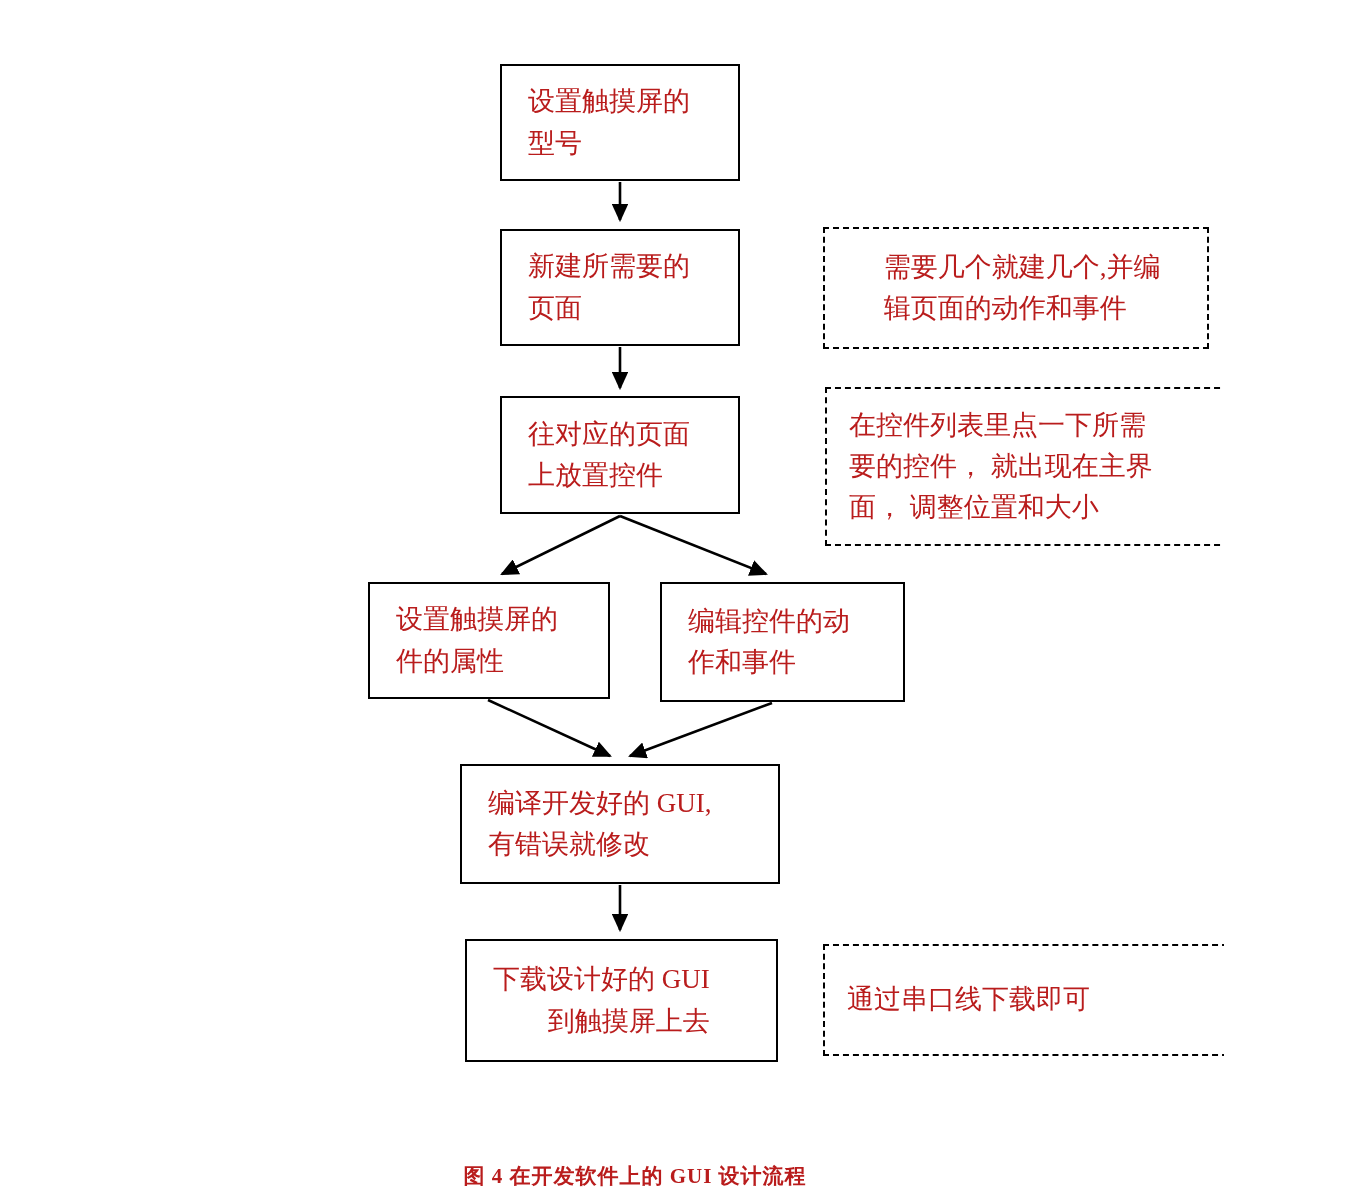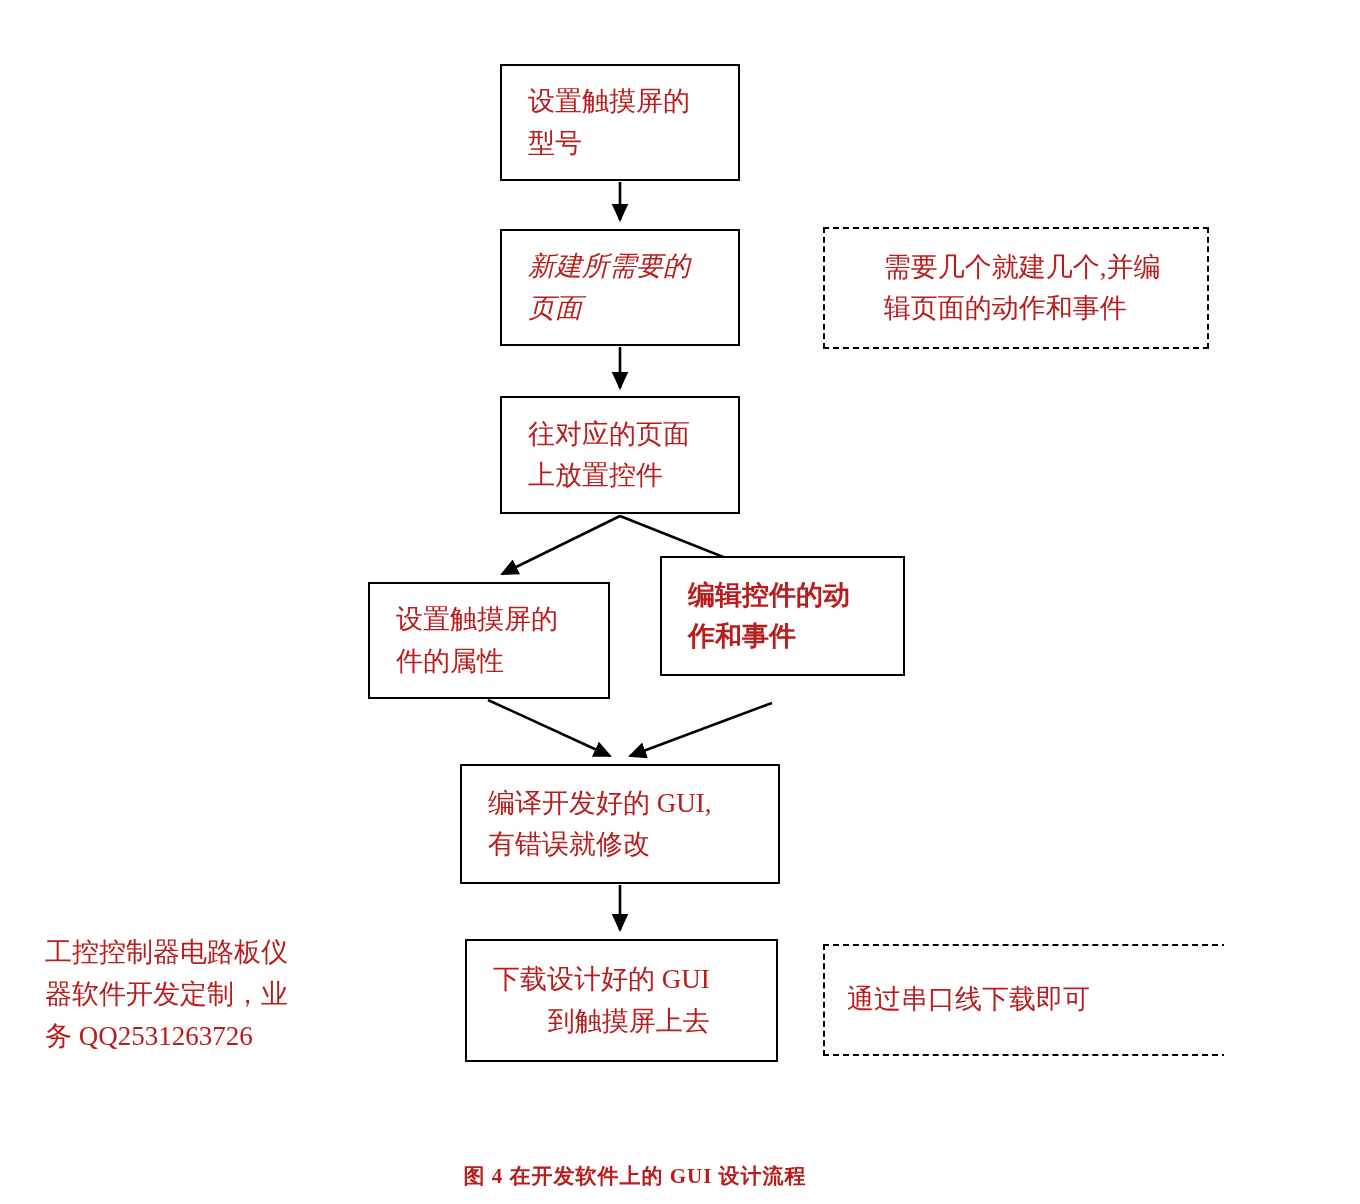--- a/index.html
+++ b/index.html
@@ -44,24 +44,24 @@
     display: flex;
     align-items: center;
     box-sizing: border-box;
     font-size: 27px;
     line-height: 1.52;
     padding-left: 22px;
     padding-right: 10px;
     white-space: pre-line;
   }
   .n1 { left: 500px; top: 40px;  width: 240px; height: 117px; }
-  .n2 { left: 500px; top: 205px; width: 240px; height: 117px; font-style: italic; }
+  .n2 { left: 500px; top: 205px; width: 240px; height: 117px; }
   .n3 { left: 500px; top: 372px; width: 240px; height: 118px; }
   .n4 { left: 368px; top: 558px; width: 242px; height: 117px; }
-  .n5 { left: 660px; top: 532px; width: 245px; height: 120px; font-weight: bold; }
+  .n5 { left: 660px; top: 558px; width: 245px; height: 120px; }
   .n6 { left: 460px; top: 740px; width: 320px; height: 120px; }
   .n7 { left: 465px; top: 915px; width: 313px; height: 123px; text-align: right; }
   .a1 { left: 823px; top: 40px;  width: 386px; height: 120px; }
   .a2 { left: 823px; top: 203px; width: 386px; height: 122px; justify-content: center; }
   .a3 { left: 825px; top: 363px; width: 415px; height: 159px; }
   .a4 { left: 823px; top: 920px; width: 415px; height: 112px; }
   .side-note {
     position: absolute;
     left: 45px;
     top: 908px;
@@ -115,20 +115,25 @@
   <div class="note a2">
     <span>需要几个就建几个,并编
 辑页面的动作和事件</span>
   </div>
 
   <div class="node n3">
     <span>往对应的页面
 上放置控件</span>
   </div>
 
+  <div class="note a3">
+    <span>在控件列表里点一下所需
+要的控件， 就出现在主界
+面， 调整位置和大小</span>
+  </div>
 
   <div class="node n4">
     <span>设置触摸屏的
 件的属性</span>
   </div>
 
   <div class="node n5">
     <span>编辑控件的动
 作和事件</span>
   </div>
@@ -140,19 +145,16 @@
 
   <div class="node n7">
     <span>下载设计好的  GUI
 到触摸屏上去</span>
   </div>
 
   <div class="note a4">
     <span>通过串口线下载即可</span>
   </div>
 
-  <div class="side-note">工控控制器电路板仪
-器软件开发定制，业
-务 QQ2531263726</div>
 
   <div class="caption">图  4  在开发软件上的 GUI 设计流程</div>
 
 </div>
 
 </body></html>

